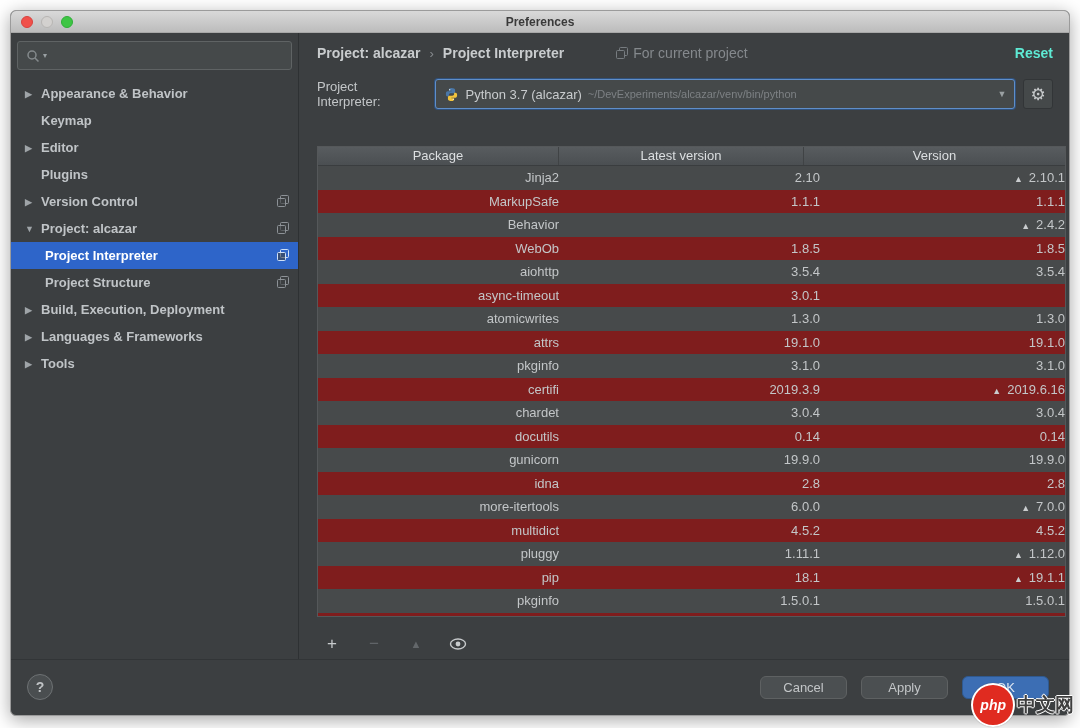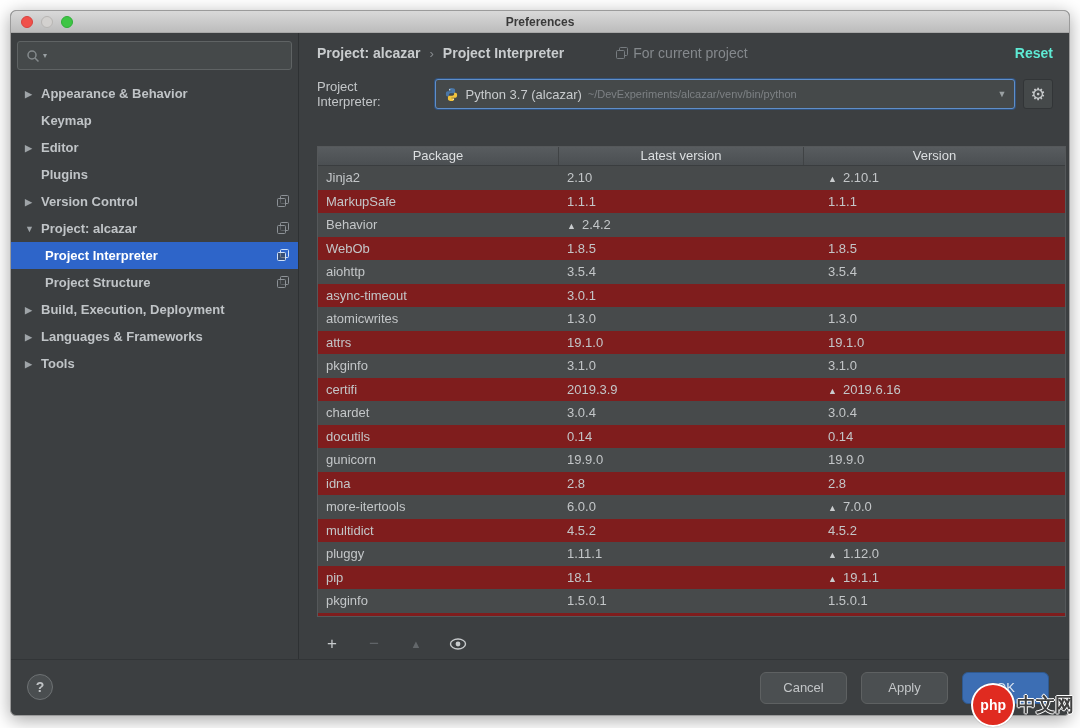--- a/index.html
+++ b/index.html
@@ -78,21 +78,21 @@
   .table-wrap {
     position:absolute; left:18px; top:113px; width:749px; height:471px;
     border:1px solid #55585a; overflow:hidden; background:#3f4142;
   }
   .t-header { display:flex; height:19px; background:linear-gradient(#585c5f,#4b4f52); border-bottom:1px solid #3a3d3f; }
   .t-header .cell {
     font-size:13px; color:#dcdfe1; text-align:center; line-height:18px;
     border-right:1px solid #404345; overflow:hidden;
   }
   .t-header .cell:last-child { border-right:none; }
-  .t-row { display:flex; height:23.5px; align-items:center; }
+  .t-row { display:flex; height:23.5px; align-items:center;text-align:right; }
   .t-row.even { background:#474a4b; }
   .t-row.odd  { background:#7f1d1d; }
   .t-row .cell { font-size:13px; color:#c3c6c8; padding-left:8px; white-space:nowrap; overflow:hidden; }
   .c1 { width:241px; flex:0 0 241px; }
   .c2 { width:261px; flex:0 0 261px; }
   .c3 { flex:1 1 auto; }
   .up-arrow { font-size:9px; margin-right:6px; color:#c9ccce; }
 
   
   .tbl-toolbar { position:absolute; left:22px; top:600px; display:flex; align-items:center; gap:20px; }
@@ -103,30 +103,30 @@
 
   
   .footer { flex:0 0 56px; position:relative; border-top:1px solid #323537; display:flex; align-items:center; }
   .helpbtn {
     position:absolute; left:16px; top:14px; width:26px; height:26px; border-radius:50%;
     background:#4a4e50; border:1px solid #6e7274; color:#c0c3c5;
     display:flex; align-items:center; justify-content:center; font-size:14px; font-weight:bold; cursor:pointer;
   }
   .btns { margin-left:auto; margin-right:20px; display:flex; gap:14px; }
   .btn {
-    min-width:87px; height:32px; border-radius:6px; font-size:13px;
+    min-width:87px; height:23px; border-radius:6px; font-size:13px;
     display:flex; align-items:center; justify-content:center; cursor:pointer;
     background:#4b4f51; border:1px solid #5e6162; color:#c3c6c8;
   }
   .btn.primary { background:#3c6eb4; border:1px solid #2f598f; color:#dde6f2; }
 
   
   .watermark { position:absolute; right:6px; bottom:1px; display:flex; align-items:center; gap:2px; z-index:10; }
   .wm-logo {
-    background:#e02b20; color:#ffffff; font-weight:bold; 
+    background:#e02b20; color:#ffffff; font-weight:bold; font-style:italic;
     font-size:14px; padding:12px 7px; border-radius:50%; border:2px solid #ffffff;
     box-shadow:0 0 1px rgba(0,0,0,.4);
   }
   .wm-text { font-size:19px; font-weight:bold; color:#3f3f3f;
     text-shadow:-1px 0 #fff, 1px 0 #fff, 0 -1px #fff, 0 1px #fff; }
 </style>
 </head>
 <body>
 
 <div class="dialog">

